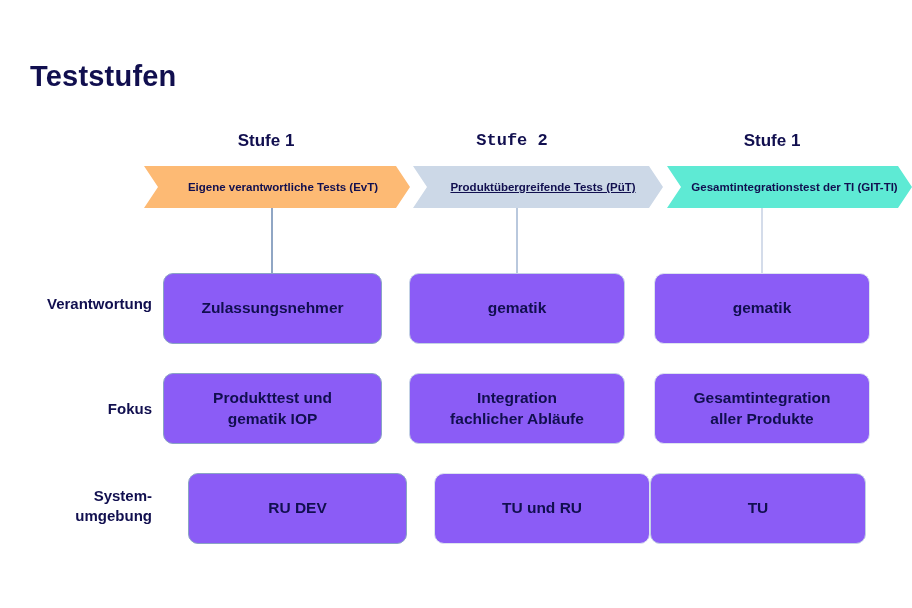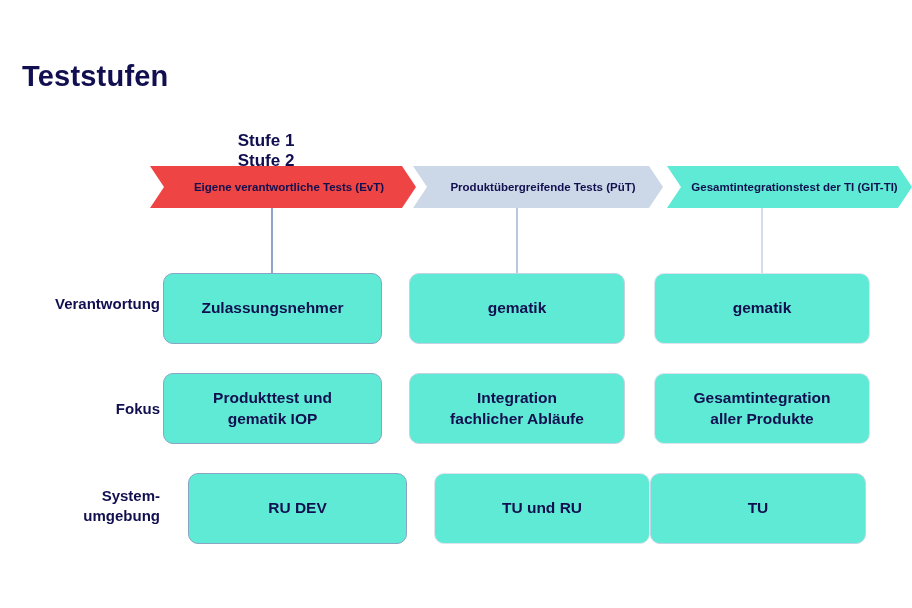--- a/index.html
+++ b/index.html
@@ -15,45 +15,44 @@
   .page {
     position: relative;
     width: 912px;
     height: 608px;
     background: #ffffff;
   }
 
   
   .page-title {
     position: absolute;
-    left: 22px;
+    left: 30px;
     top: 60px;
     font-size: 29px;
     font-weight: bold;
     color: #110f4f;
     letter-spacing: 0.2px;
   }
 
   
   .stage-headers {
     position: absolute;
     left: 160px;
     top: 131px;
     width: 740px;
     display: flex;
-    flex-direction: column;
   }
   .stage-header {
     font-size: 17px;
     font-weight: bold;
     color: #110f4f;
     text-align: center;
   }
   .stage-header.c0 { width: 212px; margin-right: 34px; }
-  .stage-header.c1 { width: 212px; margin-right: 34px; }
+  .stage-header.c1 { width: 212px; margin-right: 34px; font-family: Liberation Mono, monospace; }
   .stage-header.c2 { width: 240px; }
 
   
   .chevron-band {
     position: absolute;
     left: 143px;
     top: 166px;
     width: 769px;
     height: 42px;
   }
@@ -68,33 +67,33 @@
   .chevron-label {
     font-size: 11.5px;
     font-weight: bold;
     color: #110f4f;
     white-space: nowrap;
     position: relative;
     z-index: 2;
     text-align: center;
   }
   .chev-1 {
-    left: 7px;
+    left: 1px;
     width: 266px;
-    background: #ef4444;
+    background: #fdba74;
     clip-path: polygon(0 0, 252px 0, 266px 50%, 252px 100%, 0 100%, 14px 50%);
   }
   .chev-1 .chevron-label { padding-left: 12px; }
   .chev-2 {
     left: 270px;
     width: 250px;
     background: #ccd8e7;
     clip-path: polygon(0 0, 236px 0, 250px 50%, 236px 100%, 0 100%, 14px 50%);
   }
-  .chev-2 .chevron-label { padding-left: 10px; }
+  .chev-2 .chevron-label { padding-left: 10px; text-decoration: underline; }
   .chev-3 {
     left: 524px;
     width: 245px;
     background: #5eead4;
     clip-path: polygon(0 0, 231px 0, 245px 50%, 231px 100%, 0 100%, 14px 50%);
   }
   .chev-3 .chevron-label { padding-left: 10px; }
 
   
   .connector {
@@ -103,21 +102,21 @@
     width: 2px;
     height: 65px;
   }
   .conn-0 { left: 271px; background: #90a6c4; }
   .conn-1 { left: 516px; background: #b9c8dd; }
   .conn-2 { left: 761px; background: #d4dcea; }
 
   
   .row-label {
     position: absolute;
-    left: 8px;
+    left: 0px;
     width: 152px;
     text-align: right;
     font-size: 15px;
     font-weight: bold;
     color: #110f4f;
     line-height: 1.32;
   }
   .row-label.r0 { top: 294px; }
   .row-label.r1 { top: 399px; }
   .row-label.r2 { top: 486px; text-align: right; }
@@ -130,21 +129,21 @@
   }
   .grid-row {
     display: flex;
     margin-bottom: 29px;
     height: 71px;
   }
   .grid-row:last-child { margin-bottom: 0; padding-left: 25px; }
 
   .card {
     border-radius: 10px;
-    background: #5eead4;
+    background: #8b5cf6;
     display: flex;
     align-items: center;
     justify-content: center;
     text-align: center;
     font-size: 15.5px;
     font-weight: bold;
     color: #110f4f;
     line-height: 1.35;
     height: 71px;
   }

